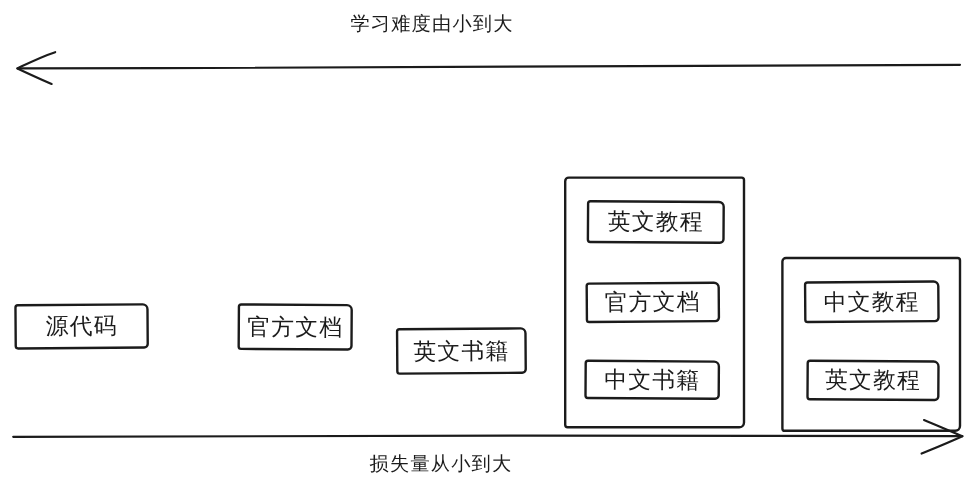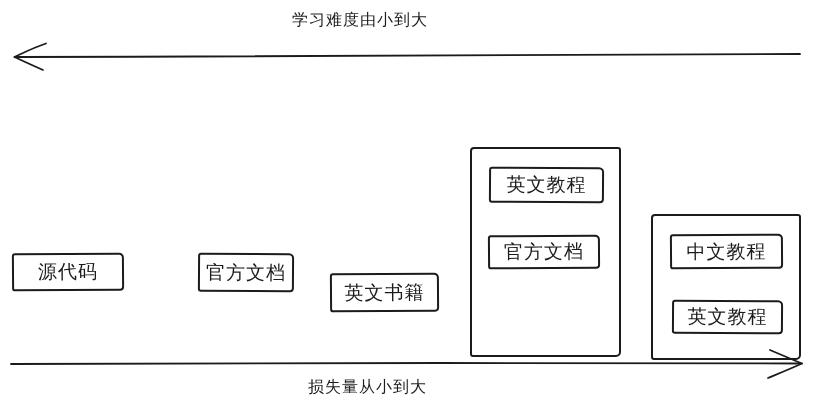--- a/index.html
+++ b/index.html
@@ -93,20 +93,23 @@
     <span>英文书籍</span>
   </div>
 
   <div class="group" style="left:470px; top:103px; width:151px; height:210px;">
     <div class="box r2" style="left:17px; top:18px; width:115px; height:36px;">
       <span>英文教程</span>
     </div>
     <div class="box r1" style="left:16px; top:86px; width:112px; height:34px;">
       <span>官方文档</span>
     </div>
+    <div class="box r2" style="left:15px; top:151px; width:113px; height:33px;">
+      <span>中文书籍</span>
+    </div>
   </div>
 
   <div class="group" style="left:651px; top:170px; width:150px; height:146px;">
     <div class="box r1" style="left:17px; top:18px; width:113px; height:35px;">
       <span>中文教程</span>
     </div>
     <div class="box r2" style="left:19px; top:84px; width:111px; height:34px;">
       <span>英文教程</span>
     </div>
   </div>

